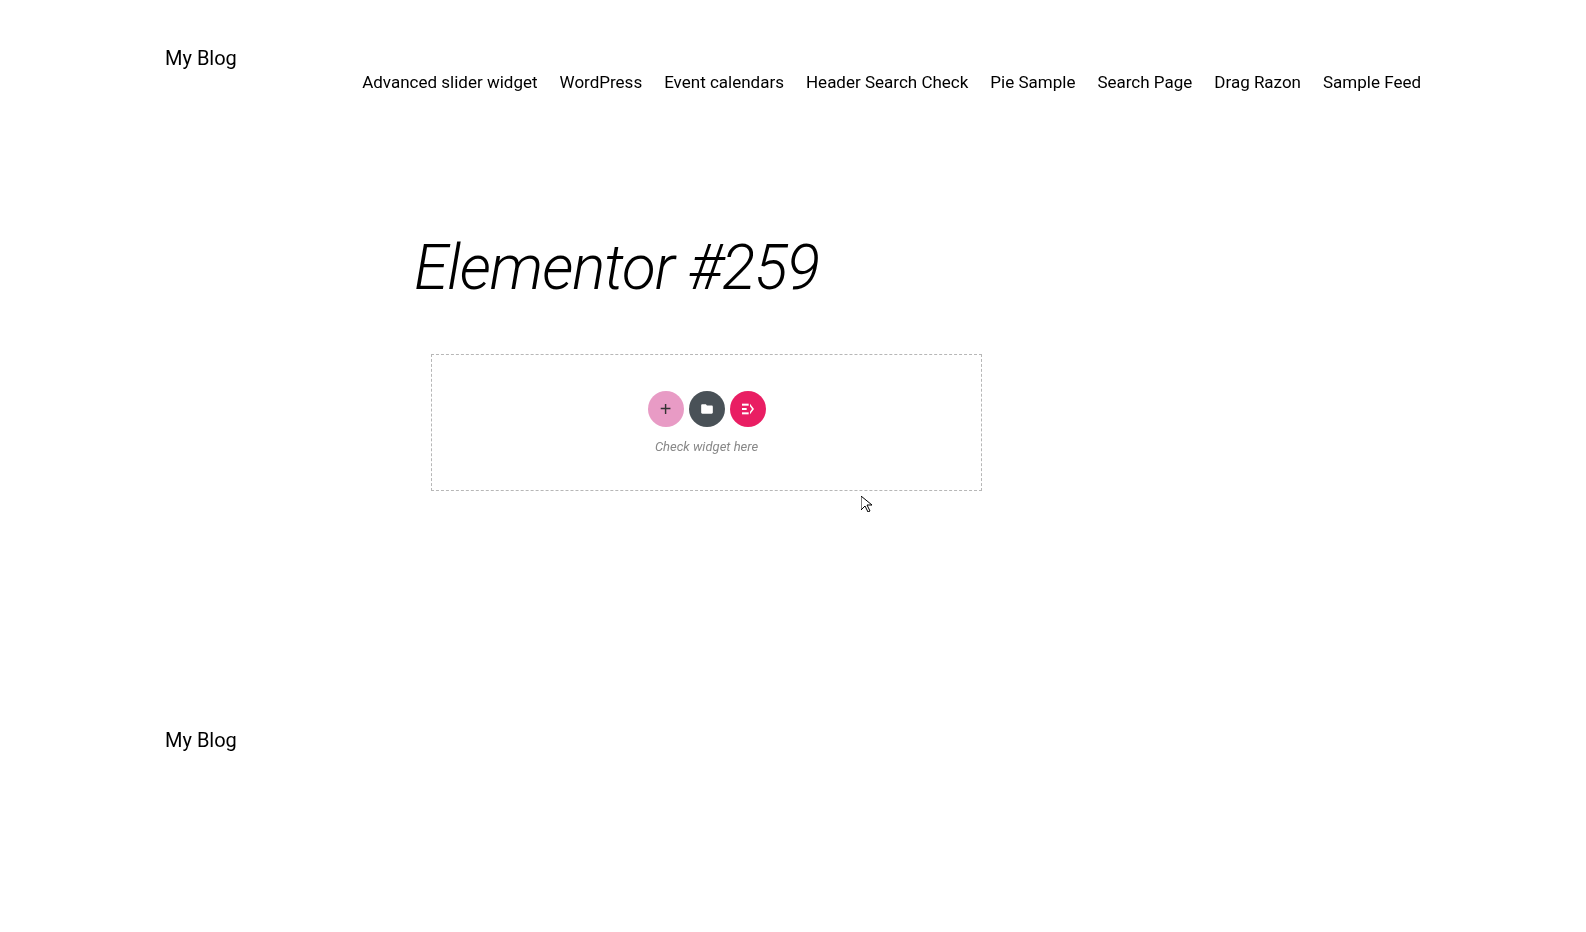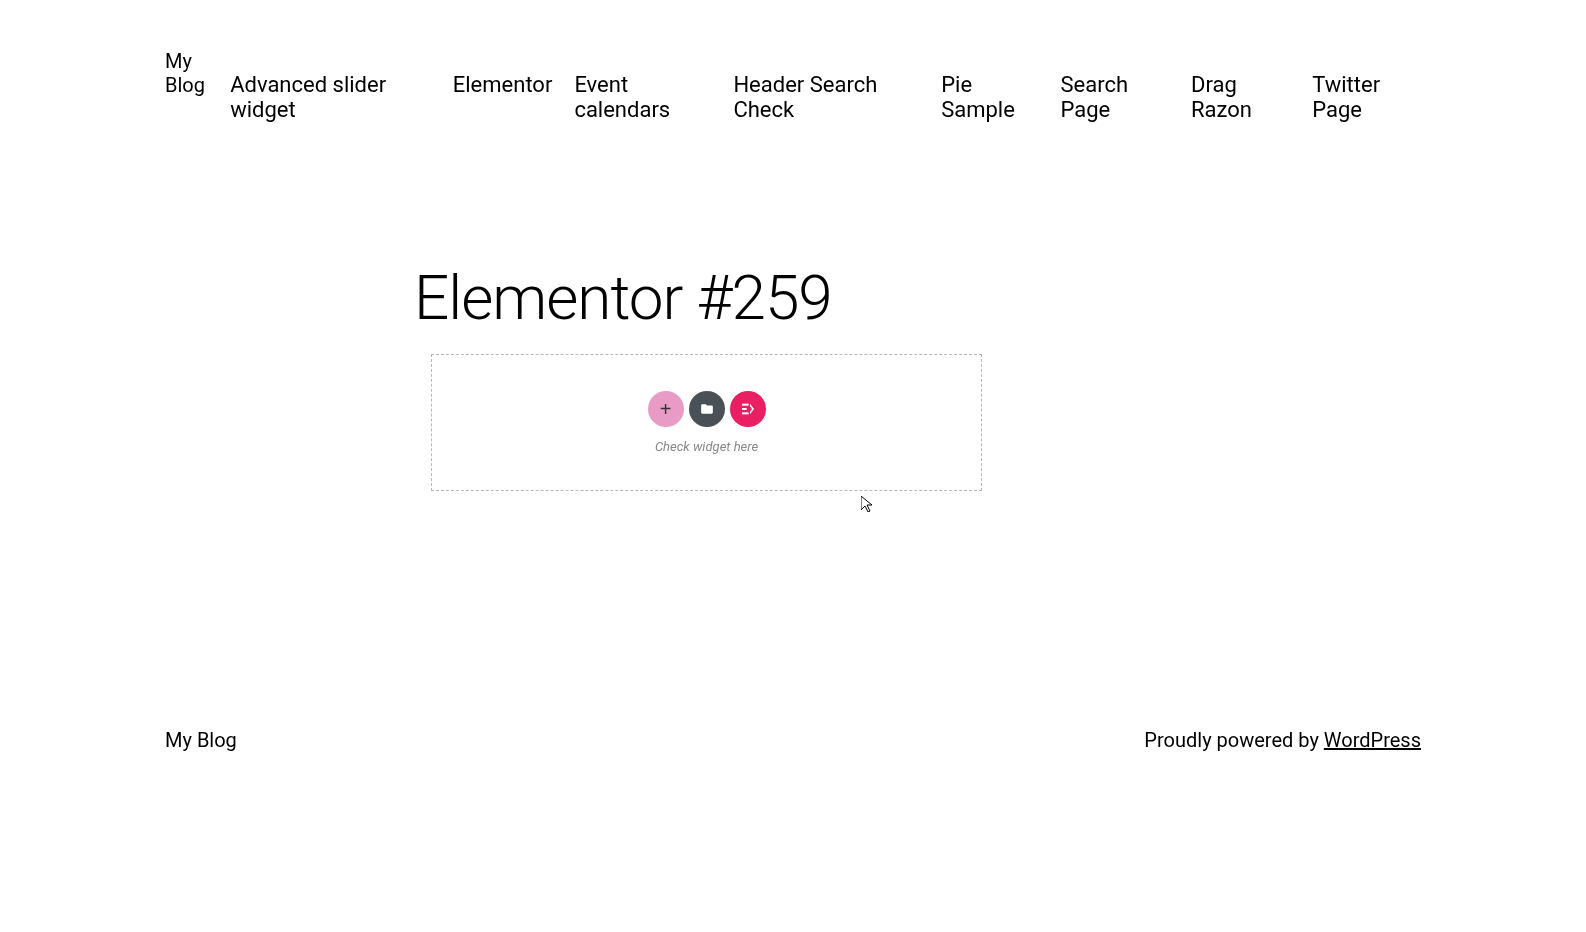--- a/index.html
+++ b/index.html
@@ -29,29 +29,30 @@
       font-weight: 400;
       color: #000;
     }
     
     .nav {
       display: flex;
       gap: 22px;
     }
     
     .nav-item {
-      font-size: 22px;
+      font-size: 17px;
       color: #000;
       text-decoration: none;
       cursor: pointer;
       margin-top: 48px;
     }
     
     .main {
       padding: 115px 0 0 414px;
+      font-style: italic;
     }
     
     .page-title {
       font-size: 62px;
       font-weight: 300;
       color: #000;
       letter-spacing: -1px;
     }
     
     .drop-zone {
@@ -148,27 +149,27 @@
       height: 14px;
     }
   </style>
 </head>
 <body>
 
 <header class="header">
   <div class="site-title">My Blog</div>
   <nav class="nav">
     <a class="nav-item">Advanced slider widget</a>
-    <a class="nav-item">Elementor</a>
+    <a class="nav-item">WordPress</a>
     <a class="nav-item">Event calendars</a>
     <a class="nav-item">Header Search Check</a>
     <a class="nav-item">Pie Sample</a>
     <a class="nav-item">Search Page</a>
     <a class="nav-item">Drag Razon</a>
-    <a class="nav-item">Twitter Page</a>
+    <a class="nav-item">Sample Feed</a>
   </nav>
 </header>
 
 <main class="main">
   <h1 class="page-title">Elementor #259</h1>
 </main>
 
 <div class="drop-zone">
   <div class="button-row">
     <button class="circle-btn btn-add">+</button>
@@ -184,20 +185,17 @@
         <rect x="3" y="17" width="10" height="3"></rect>
         <polygon points="15,4 21,12 15,20 15,16 18,12 15,8"></polygon>
       </svg>
     </button>
   </div>
   <div class="drag-text">Check widget here</div>
 </div>
 
 <footer class="footer">
   <div class="footer-title">My Blog</div>
-  <div class="footer-credit">
-    <span>Proudly powered by </span><a href="#">WordPress</a>
-  </div>
 </footer>
 
 <svg class="cursor" width="16" height="16" viewBox="0 0 16 16">
   <path d="M0 0 L0 14 L4 10 L7 16 L9 15 L6 9 L11 9 Z" fill="#fff" stroke="#000" stroke-width="1"></path>
 </svg>
 
 </body></html>

